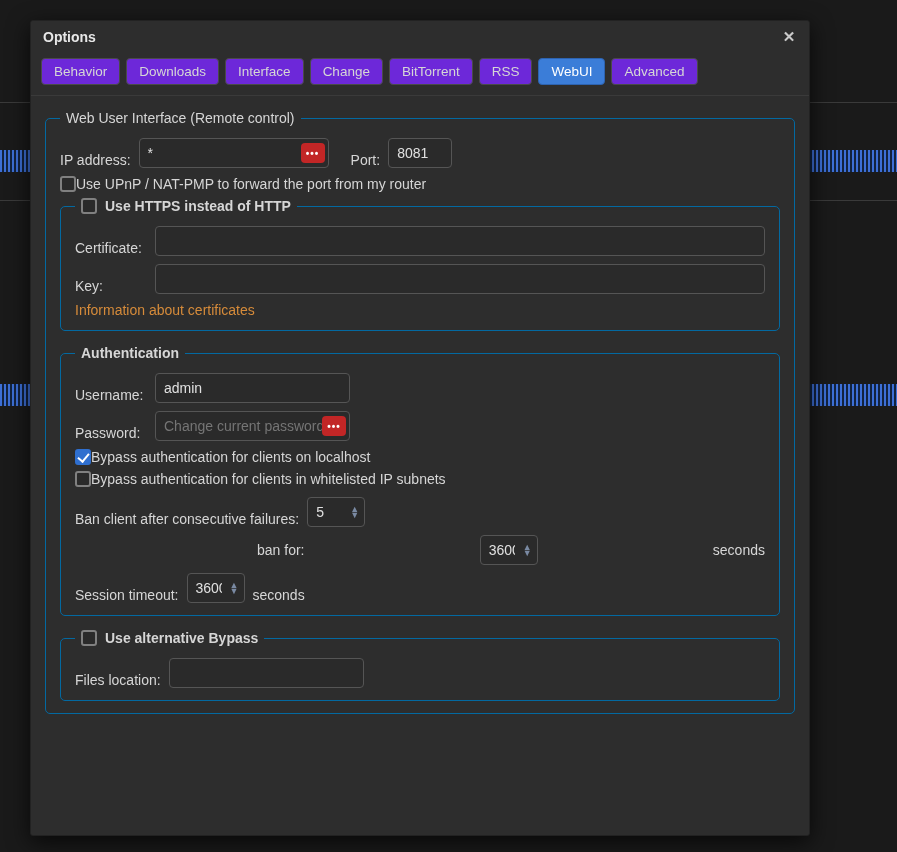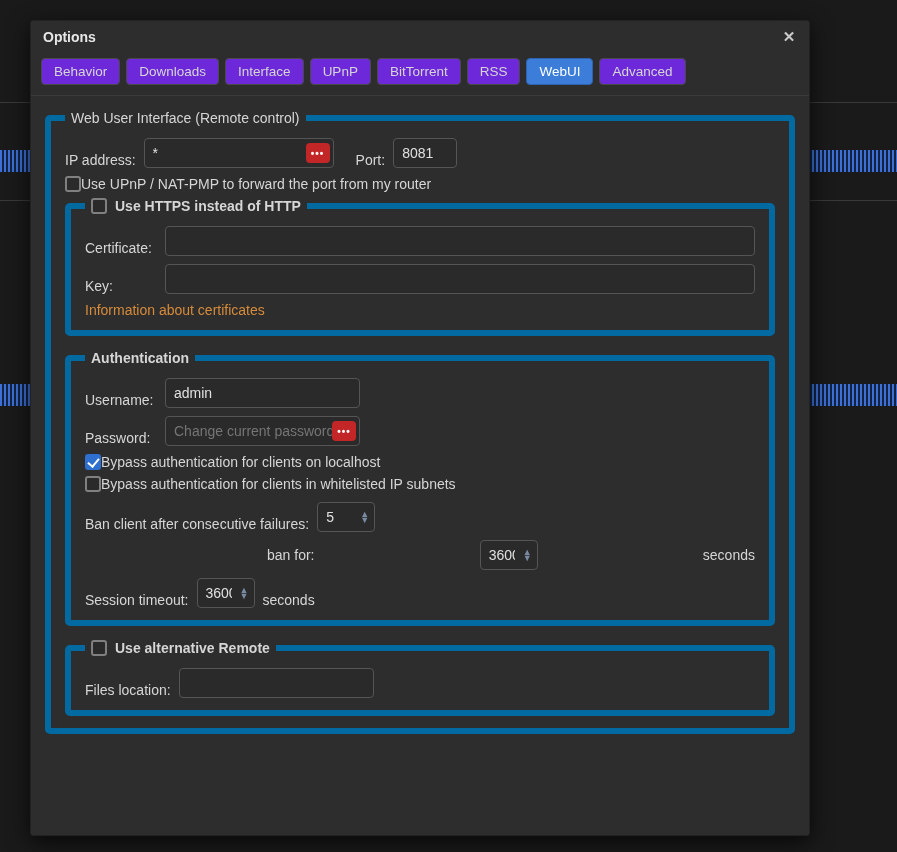--- a/index.html
+++ b/index.html
@@ -76,21 +76,21 @@
     border-color: #2d63b0;
     color: #fff;
   }
   .content {
     flex: 1;
     overflow: hidden;
     padding: 14px 14px 0 14px;
     position: relative;
   }
   fieldset {
-    border: 6px solid #0369a1;
+    border: 1px solid #0369a1;
     border-radius: 5px;
     padding: 12px 14px 12px 14px;
     margin-bottom: 14px;
   }
   legend {
     padding: 0 6px;
     color: #d6d6d6;
     font-size: 14px;
   }
   legend label { display:flex; align-items:center; gap:8px; }
@@ -212,21 +212,21 @@
 
   <div class="titlebar">
     <span>Options</span>
     <span class="close-x">✕</span>
   </div>
 
   <div class="tabbar">
     <div class="tab">Behavior</div>
     <div class="tab">Downloads</div>
     <div class="tab">Interface</div>
-    <div class="tab">UPnP</div>
+    <div class="tab">Change</div>
     <div class="tab">BitTorrent</div>
     <div class="tab">RSS</div>
     <div class="tab active">WebUI</div>
     <div class="tab">Advanced</div>
   </div>
 
   <div class="content">
 
     <fieldset>
       <legend>Web User Interface (Remote control)</legend>
@@ -316,21 +316,21 @@
             <span class="arrows">▲<br>▼</span>
           </span>
           <span>seconds</span>
         </div>
       </fieldset>
 
       <fieldset style="margin-bottom:0">
         <legend>
           <label>
             <input type="checkbox" style="appearance: none; width: 16px; height: 16px; border: 2px solid rgb(128, 128, 128); border-radius: 3px; background: rgb(42, 42, 42); cursor: pointer;">
-            <span style="font-weight:600">Use alternative Remote</span>
+            <span style="font-weight:600">Use alternative Bypass</span>
           </label>
         </legend>
         <div class="row">
           <label class="inline">Files location:</label>
           <input type="text" style="width: 195px;" value="">
         </div>
       </fieldset>
 
     </fieldset>
   </div>

